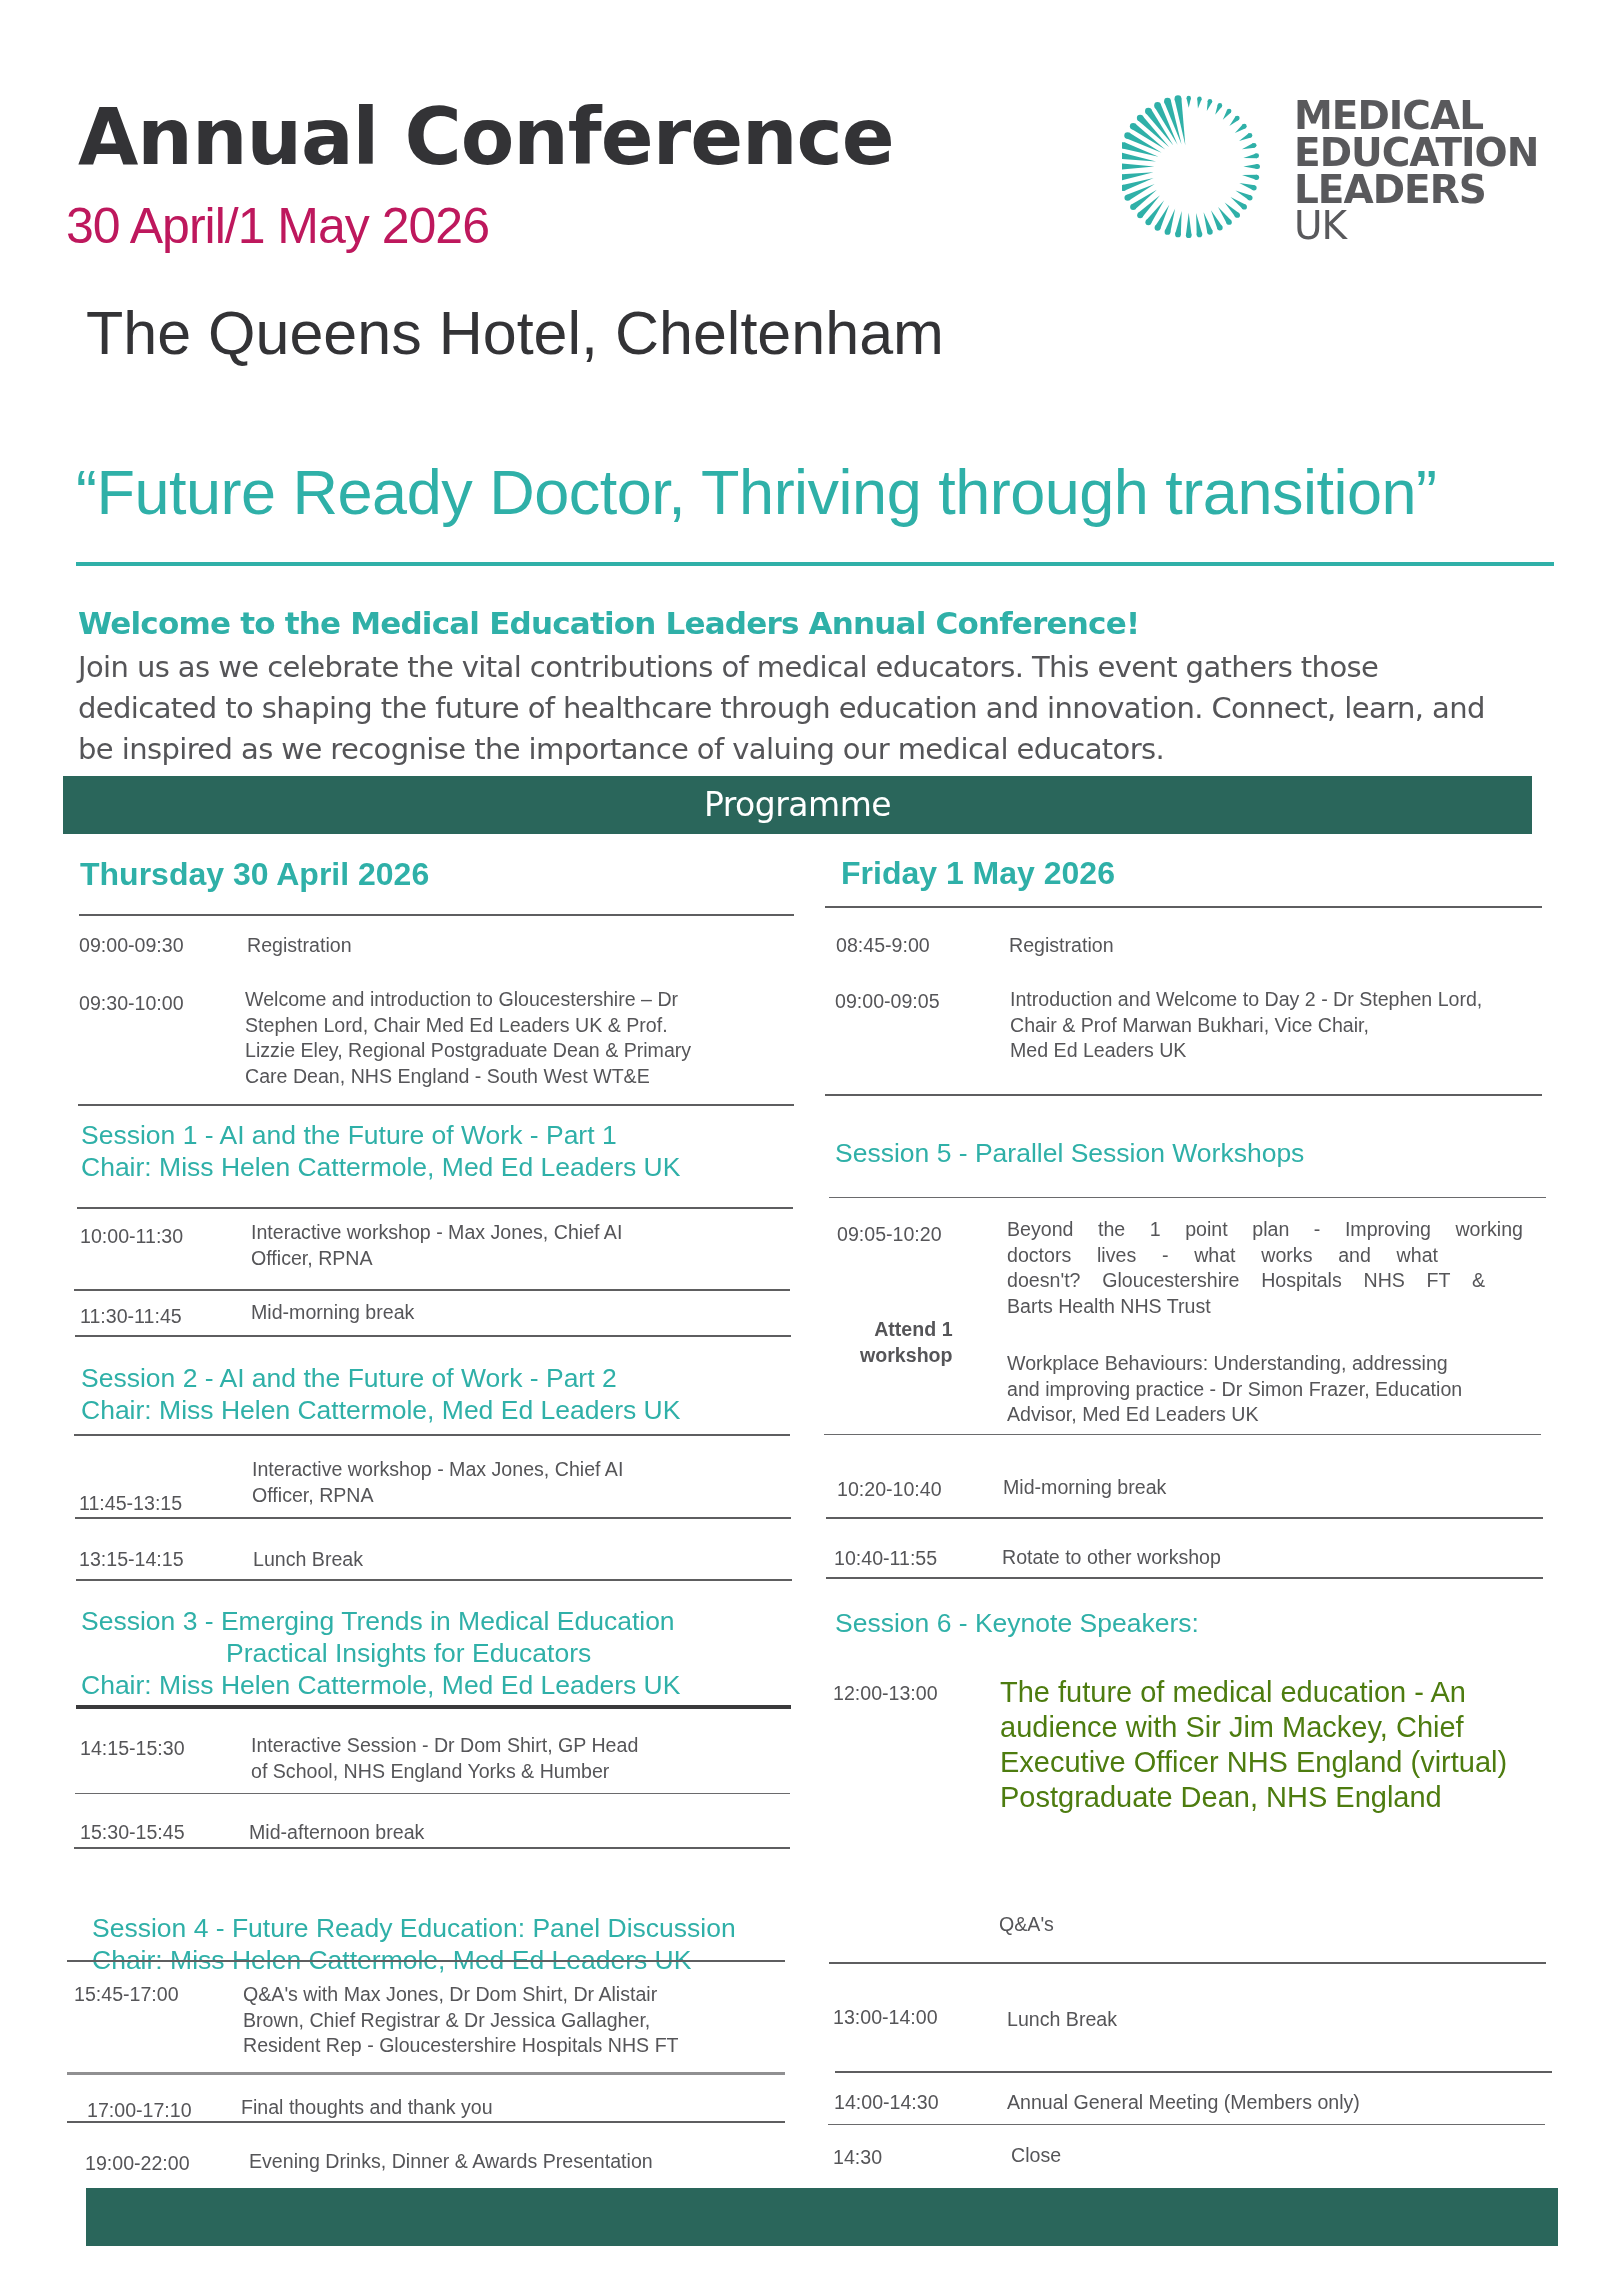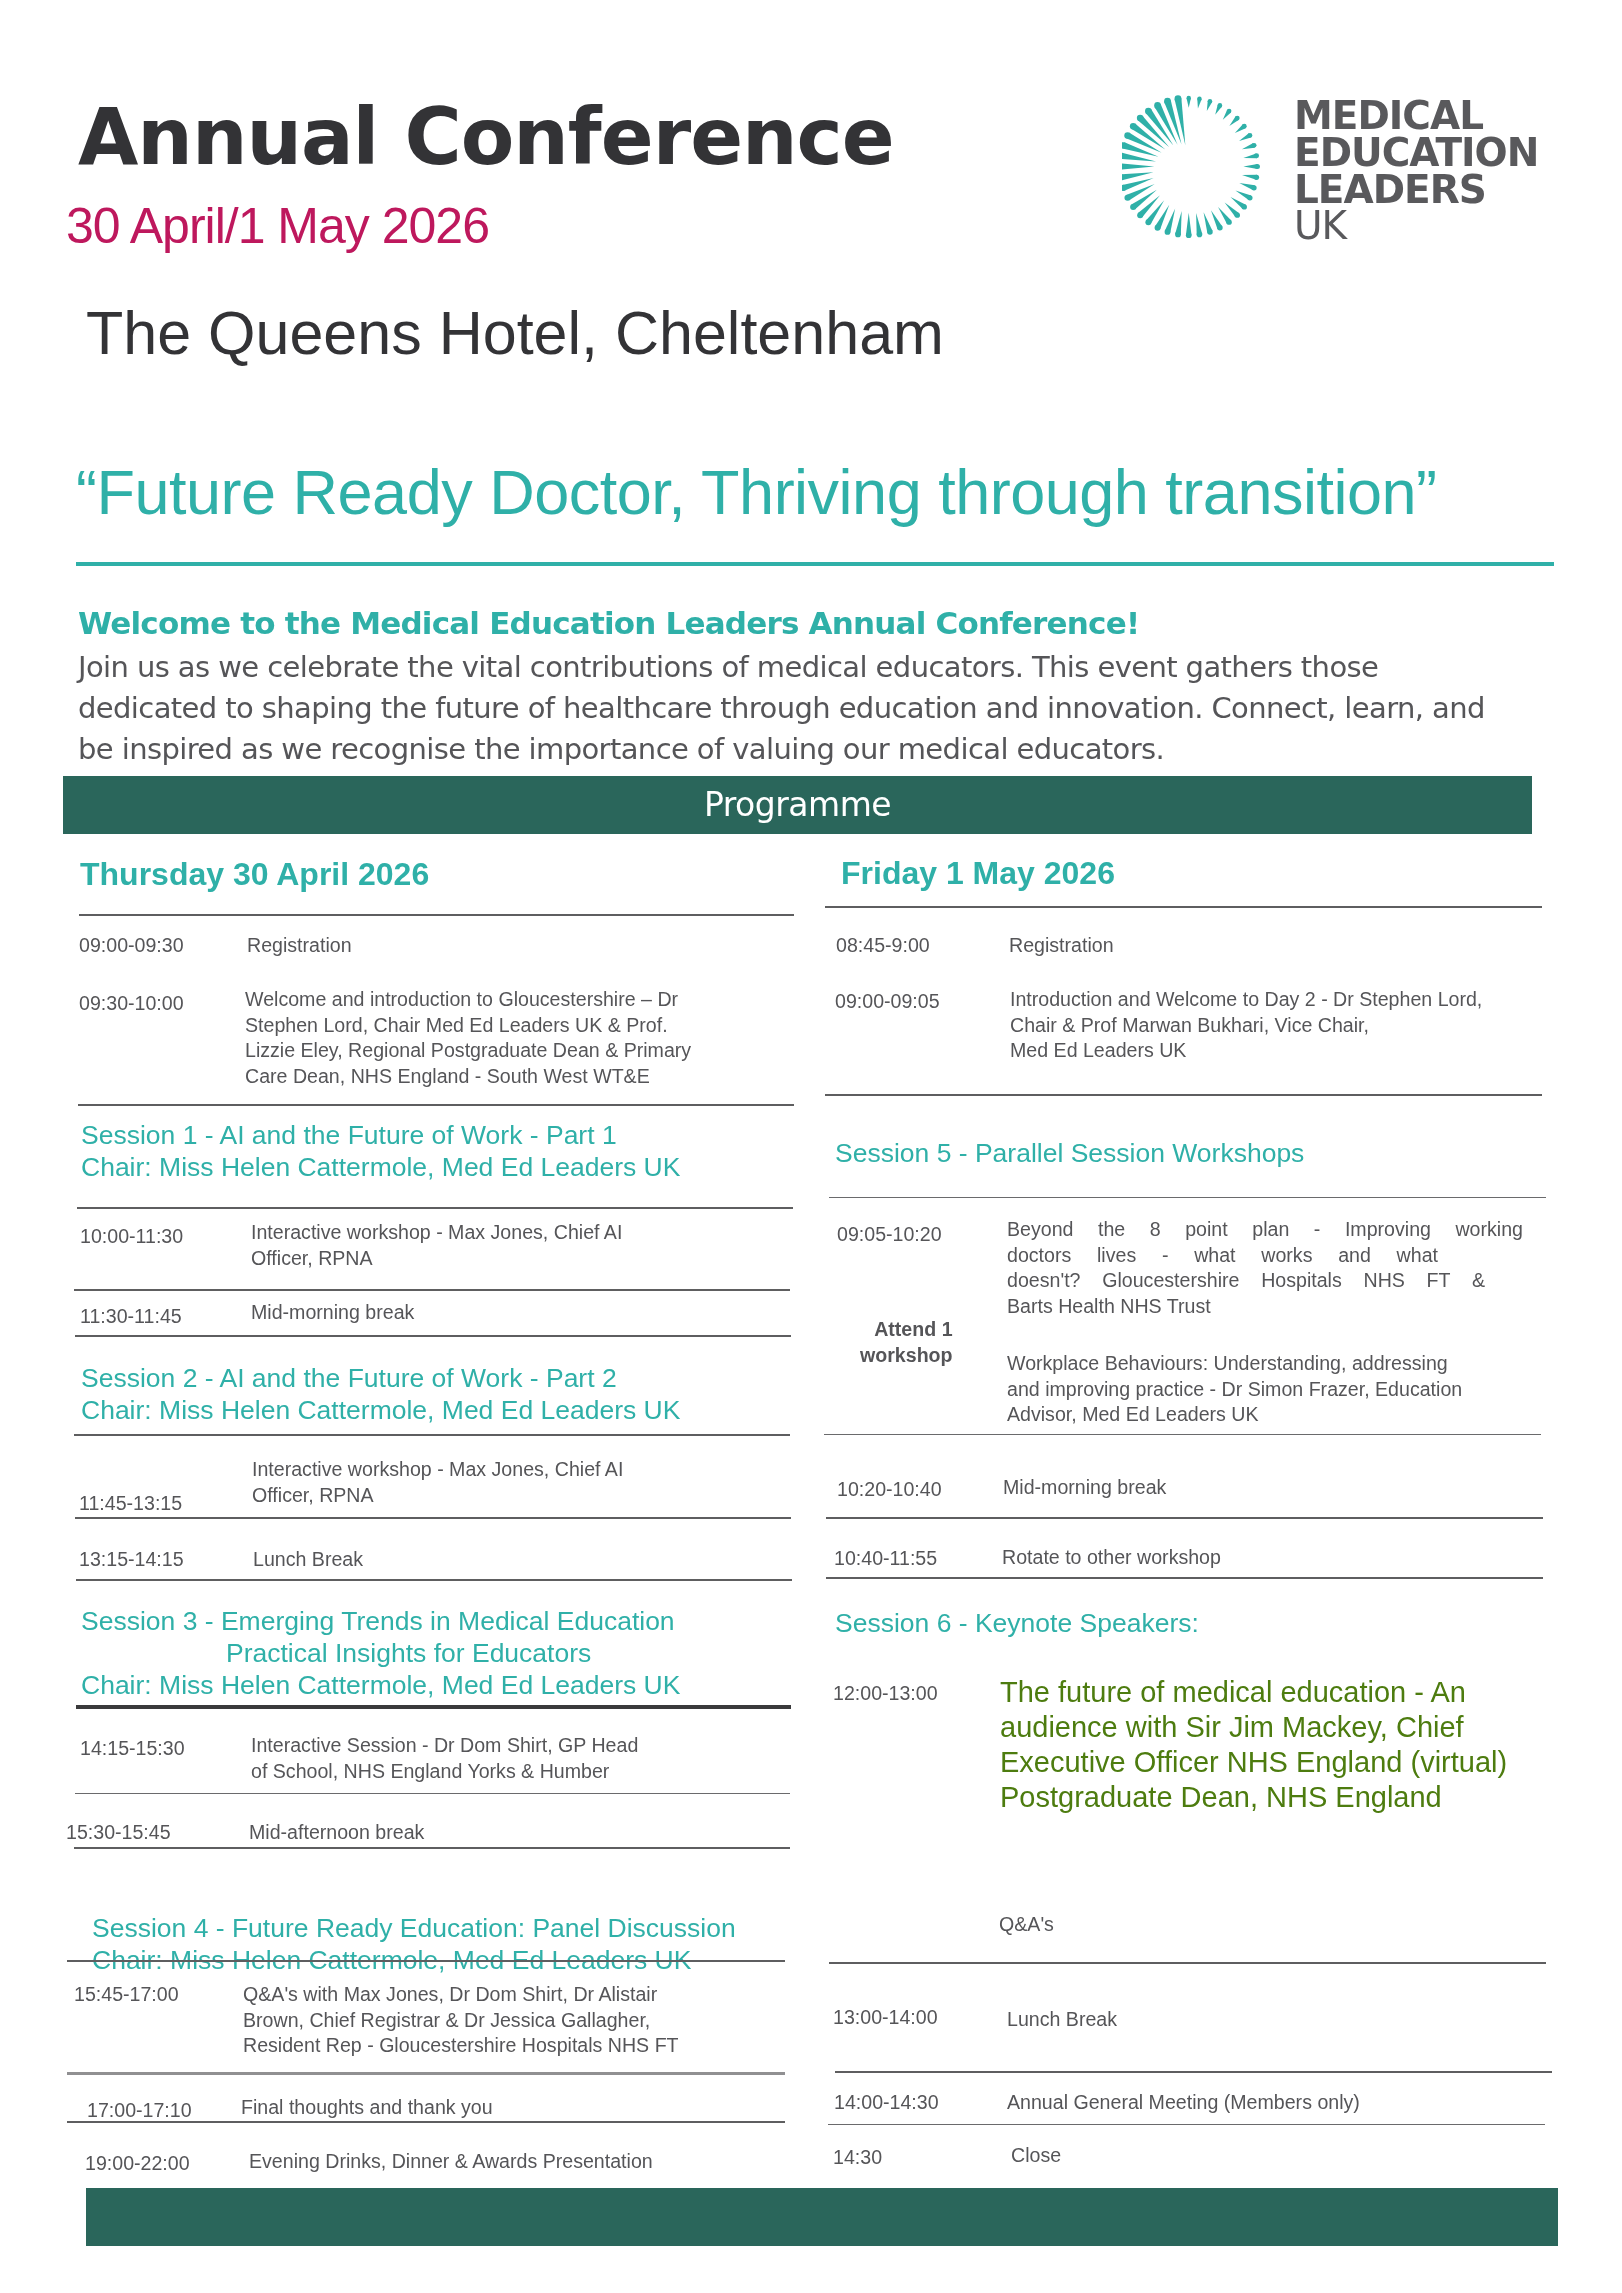--- a/index.html
+++ b/index.html
@@ -200,21 +200,21 @@
 </div>
 <div class="rule thick" style="left:76px;top:1705px;width:715px;"></div>
 
 <div class="time" style="left:80px;top:1736px;">14:15-15:30</div>
 <div class="desc" style="left:251px;top:1733px;">
   <span>Interactive Session - Dr Dom Shirt, GP Head</span>
   <span>of School, NHS England Yorks &amp; Humber</span>
 </div>
 <div class="rule thin" style="left:75px;top:1793px;width:715px;"></div>
 
-<div class="time" style="left:66px;top:1820px;">15:30-15:45</div>
+<div class="time" style="left:80px;top:1820px;">15:30-15:45</div>
 <div class="desc" style="left:249px;top:1820px;">Mid-afternoon break</div>
 <div class="rule" style="left:74px;top:1847px;width:716px;"></div>
 
 <div class="sess" style="left:92px;top:1874px;margin-top:38px;">
   <span>Session 4 - Future Ready Education: Panel Discussion</span>
   <span>Chair: Miss Helen Cattermole, Med Ed Leaders UK</span>
 </div>
 <div class="rule" style="left:67px;top:1960px;width:718px;"></div>
 
 <div class="time" style="left:74px;top:1982px;">15:45-17:00</div>
@@ -250,21 +250,21 @@
   <span>Session 5 - Parallel Session Workshops</span>
 </div>
 <div class="rule thin" style="left:829px;top:1197px;width:717px;"></div>
 
 <div class="time" style="left:837px;top:1222px;">09:05-10:20</div>
 <div class="bold-note" style="left:860px;top:1317px;text-align:right;">
   <span style="display:block">Attend 1</span>
   <span style="display:block">workshop</span>
 </div>
 <div class="desc justify" style="left:1007px;top:1217px;width:516px;">
-  <span>Beyond the 8 point plan - Improving working</span>
+  <span>Beyond the 1 point plan - Improving working</span>
   <span style="width:431px;">doctors lives - what works and what</span>
   <span style="width:478px;">doesn't? Gloucestershire Hospitals NHS FT &amp;</span>
   <span style="text-align-last:left;">Barts Health NHS Trust</span>
 </div>
 <div class="desc" style="left:1007px;top:1351px;">
   <span>Workplace Behaviours: Understanding, addressing</span>
   <span>and improving practice - Dr Simon Frazer, Education</span>
   <span>Advisor, Med Ed Leaders UK</span>
 </div>
 <div class="rule thin" style="left:824px;top:1434px;width:717px;"></div>

